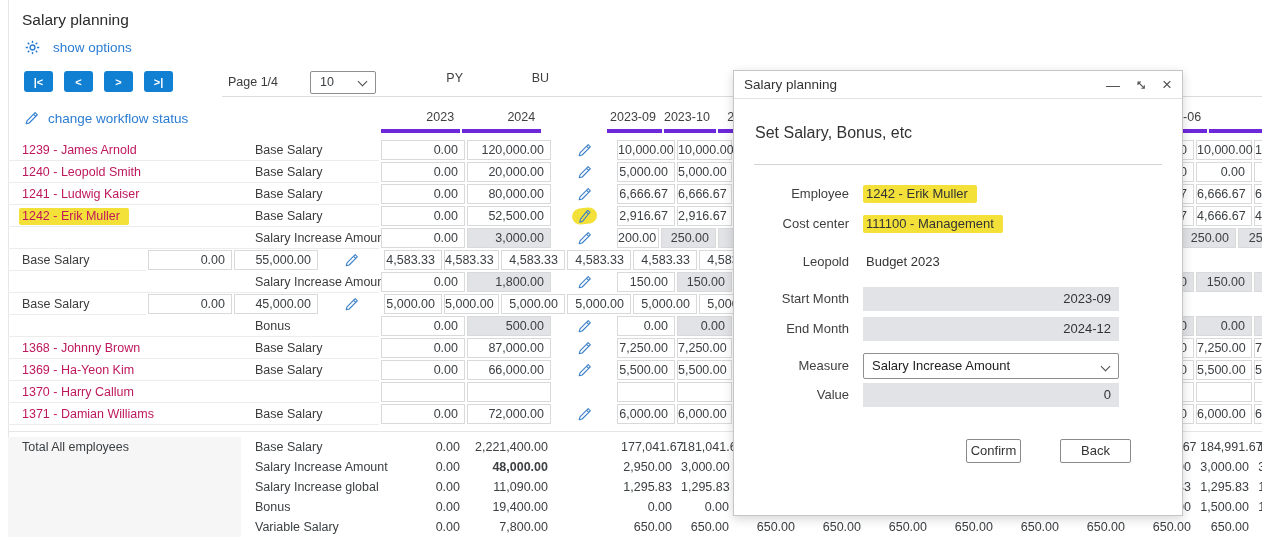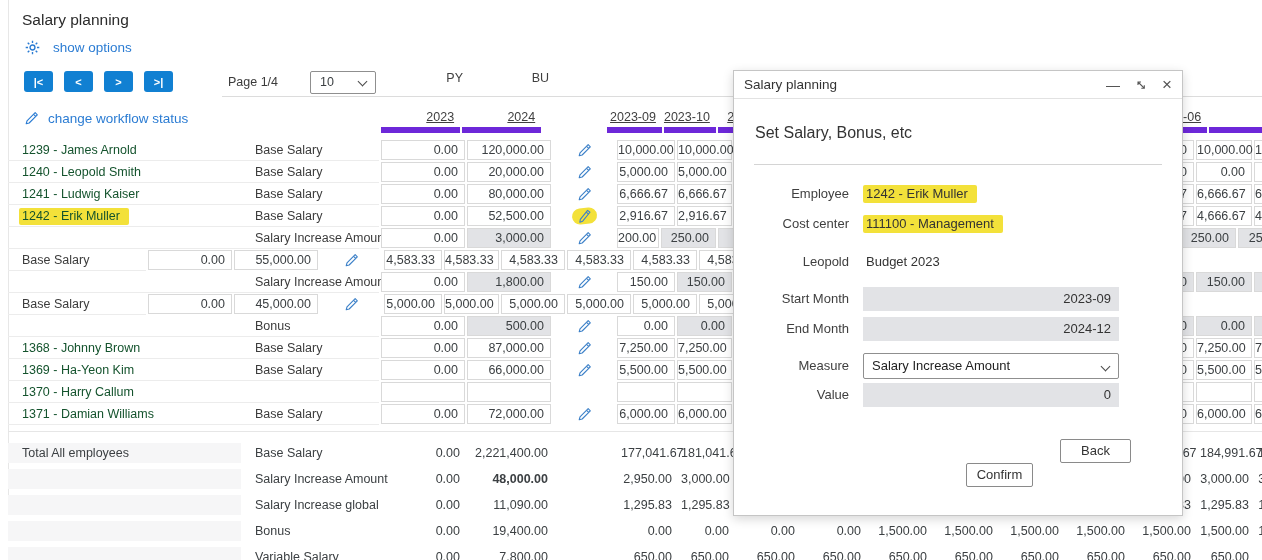--- a/index.html
+++ b/index.html
@@ -20,41 +20,41 @@
   .pgbtn { position:absolute; top:3px; width:29px; height:21px; background:#1180d2; color:#fff;
     border:none; border-radius:3px; font-size:11px; font-weight:bold; line-height:20px; text-align:center; cursor:pointer; }
   .pagelabel { position:absolute; left:220px; top:7px; font-size:12.5px; color:#3b3b3b; }
   .dd { position:absolute; left:302px; top:3px; width:66px; height:23px; border:1px solid #8f8f8f;
     border-radius:2px; background:#fff; font-size:12.5px; line-height:21px; padding-left:9px; cursor:pointer; }
   .chev { position:absolute; right:9px; top:6px; width:7px; height:7px; border-right:1.4px solid #4a4a4a;
     border-bottom:1.4px solid #4a4a4a; transform:rotate(45deg); }
 
   
   .c { flex:0 0 auto; }
-  .c-name { width:233px; padding-left:14px; font-size:12.5px; color:#14532d; line-height:22px;
+  .c-name { width:233px; padding-left:14px; font-size:12.5px; color:#be185d; line-height:22px;
     border-bottom:1px solid #ececec; white-space:nowrap; overflow:hidden; }
   .c-measure { width:138px; padding-left:14px; font-size:12.5px; color:#3b3b3b; line-height:22px;
     border-bottom:1px solid #ececec; white-space:nowrap; }
   .cell { height:20px; margin:1px 0 1px 2px; border:1px solid #d9d9d9; background:#fff;
     font-size:12.5px; line-height:18px; text-align:right; padding-right:6px; white-space:nowrap; }
   .cell.grey { background:#e2e3e6; }
   .w-py{width:84px;} .w-bu{width:84px;}
   .c-edit { width:62px; margin-left:2px; height:22px; display:flex; align-items:center; justify-content:center; color:#3c80c8; }
   .hlpen { background:#f3e13a; border-radius:9px; padding:1px 5px 0 5px; transform:rotate(-6deg); }
 
   .hdr-cell { font-size:12.5px; color:#3f3f3f; text-align:right; padding-right:6px; line-height:26px; height:29px; margin-left:2px; }
-  .hdr-u { border-bottom:6px solid #6d28d9;text-decoration:underline; }
+  .hdr-u { border-bottom:4px solid #6d28d9; }
 
   .rows { position:absolute; top:139px; left:8px; right:0; }
   .row { display:flex; height:22px; }
   .hl { background:#f3e13a; border-radius:2px; padding:1px 9px 2px 3px; margin-left:-3px; }
 
   .sep { position:absolute; left:8px; right:0; top:431px; height:1px; background:#e6e6e6; }
   .totals { position:absolute; top:437px; left:8px; right:0; }
-  .trow { display:flex; height:20px;margin-top:6px; }
+  .trow { display:flex; height:20px; }
   .t-name { width:233px; padding-left:14px; font-size:12.5px; line-height:20px; background:#f6f6f7; white-space:nowrap; }
   .t-measure { width:138px; padding-left:14px; font-size:12.5px; line-height:20px; white-space:nowrap; }
   .tcell { height:20px; margin-left:2px; font-size:12.5px; line-height:20px; text-align:right; padding-right:7px; white-space:nowrap; }
 
   
   .dialog { position:absolute; left:733px; top:70px; width:450px; height:446px; background:#fff;
     border:1px solid #c5c5c5; box-shadow:0 3px 10px rgba(0,0,0,.16); }
   .dlg-titlebar { position:absolute; top:0; left:0; right:0; height:28px; border-bottom:1px solid #e2e2e2;
     display:flex; align-items:center; padding-left:10px; font-size:13.5px; color:#333; }
   .dlg-controls { position:absolute; right:10px; top:0; height:28px; display:flex; align-items:center; gap:15px; color:#555; }
@@ -63,21 +63,21 @@
   .dlg-divider { position:absolute; left:20px; right:20px; top:93px; height:1px; background:#d4d4d4; }
   .frow { position:absolute; left:0; right:0; height:26px; }
   .flabel { position:absolute; left:0; width:115px; text-align:right; font-size:13px; color:#3f3f3f; line-height:26px; }
   .fval { position:absolute; left:132px; font-size:13px; color:#333; line-height:26px; }
   .finput { position:absolute; left:129px; width:256px; height:24px; top:1px; background:#e2e3e6;
     font-size:13px; line-height:24px; text-align:right; padding-right:8px; color:#333; }
   .fselect { position:absolute; left:129px; width:256px; height:26px; background:#fff; border:1px solid #8f8f8f;
     border-radius:2px; font-size:13px; line-height:24px; padding-left:8px; color:#222; cursor:pointer; }
   .dlg-btn { position:absolute; top:368px; height:24px; background:#fff; border:1px solid #8a8a8a;
     border-radius:2px; font-size:13px; color:#333; text-align:center; line-height:22px; cursor:pointer; }
-  .btn-confirm { left:232px; width:67px;margin-top:24px; }
+  .btn-confirm { left:232px; width:55px; }
   .btn-back { left:326px; width:71px; }
 </style>
 </head>
 <body>
 
 <div class="page">
   <div class="leftline"></div>
 
   <div class="title">Salary planning</div>
 

